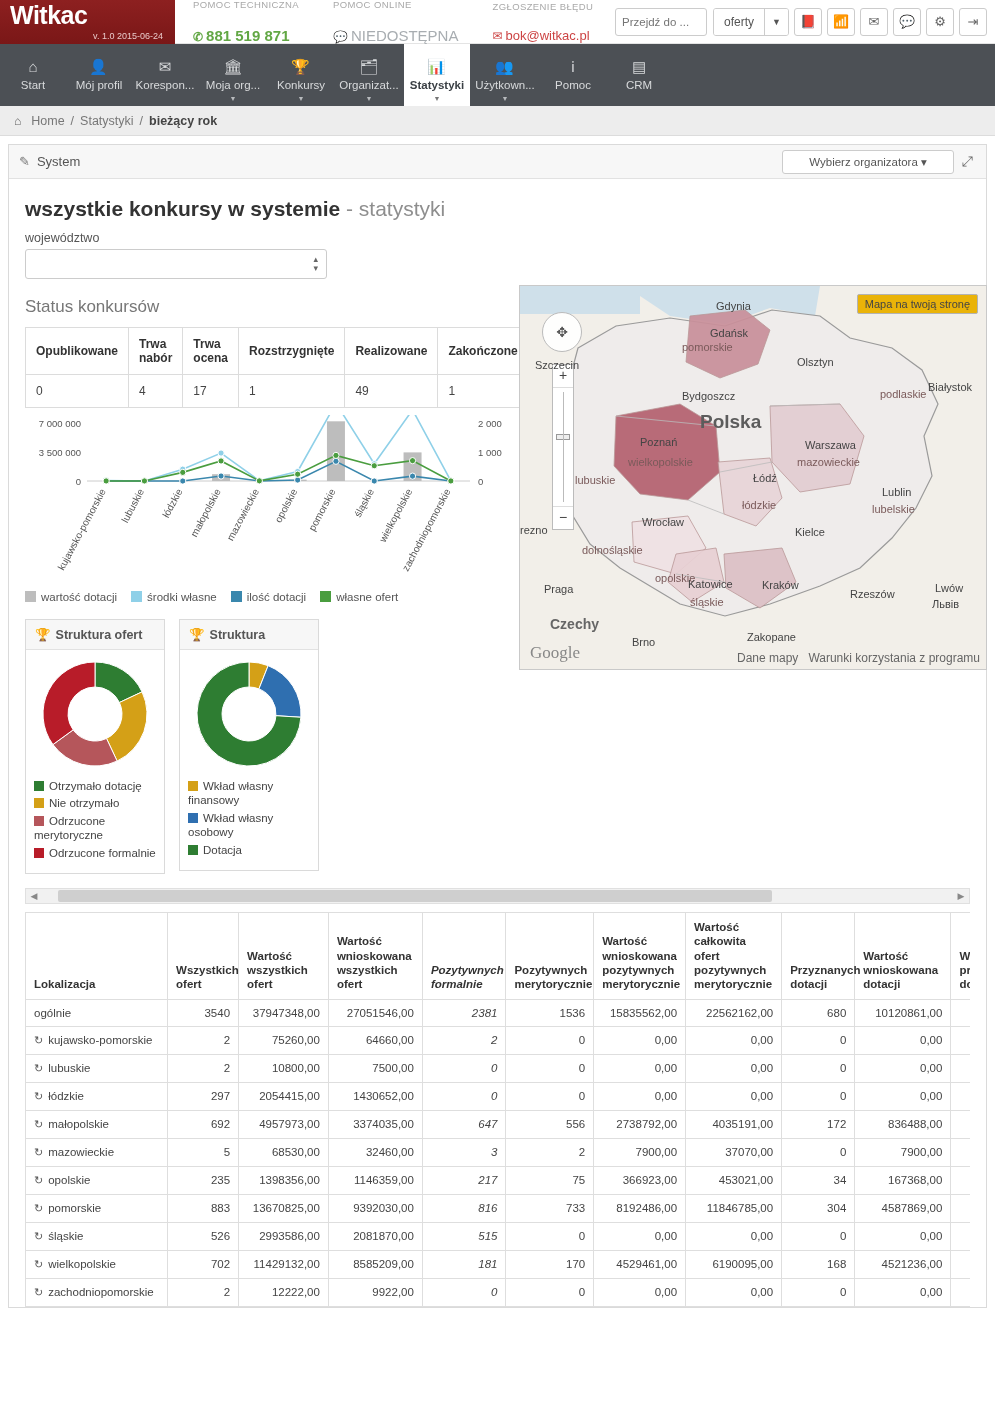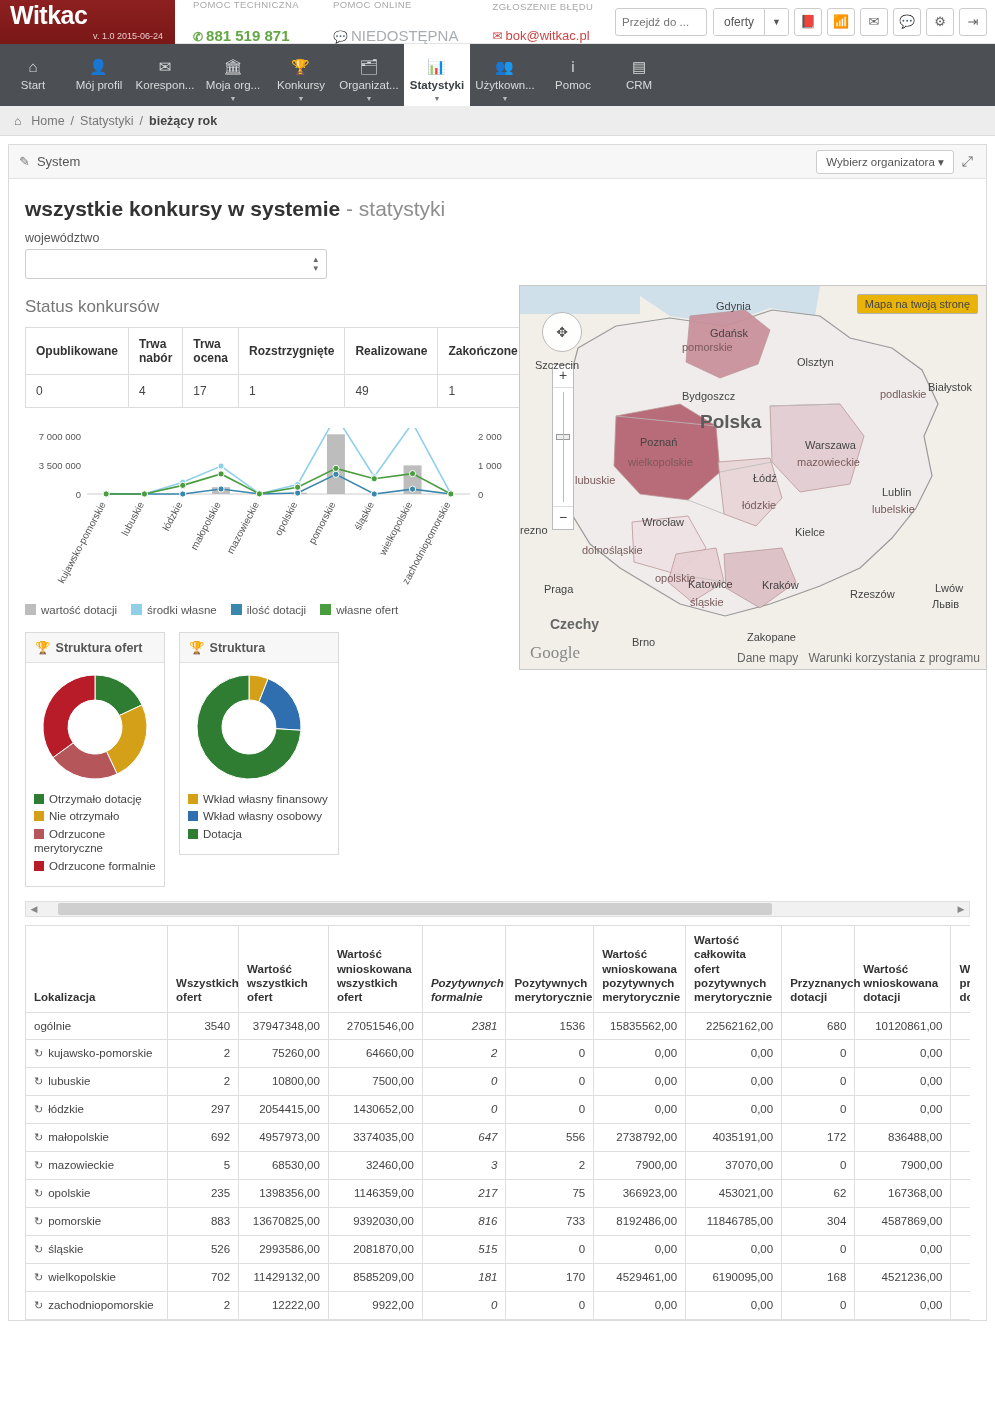--- a/index.html
+++ b/index.html
@@ -126,21 +126,21 @@
   }
   .card-head {
     height: 34px; background: #f7f7f7; border-bottom: 1px solid #e2e2e2;
     display: flex; align-items: center; padding: 0 10px;
     font-size: 13px; color: #555;
   }
   .card-head .pen { margin-right: 7px; color: #777; }
   .ch-right { margin-left: auto; display: flex; align-items: center; gap: 8px; }
   .org-btn {
     border: 1px solid #ccc; background: #fff; border-radius: 3px;
-    font-size: 11.5px; color: #555; padding: 4px 9px;
+    font-size: 11.5px; color: #555; padding: 4px 26px;
   }
   .expand-ic { color: #666; font-size: 14px; padding-right: 3px; }
 
   .card-body { padding: 12px 16px 0 16px; }
   h1.title {
     font-size: 21px; font-weight: bold; color: #333; margin: 6px 0 10px 0;
   }
   h1.title .sub { color: #8e8e8e; font-weight: normal; }
   .field-label { font-size: 12.5px; color: #555; margin-bottom: 4px; }
   .voiv-select {
@@ -165,32 +165,32 @@
   }
   table.status th { font-weight: bold; color: #333; }
   table.status td { color: #444; }
 
   
   .mid-row { display: flex; gap: 14px; }
   .left-col { width: 480px; }
   .right-col { width: 468px; }
 
   
-  .combo { position: relative; height: 170px; margin-top: 20px; }
+  .combo { position: relative; height: 170px; margin-top: 7px; }
   .combo svg { display: block; }
   .legend {
     display: flex; flex-wrap: wrap; gap: 14px; font-size: 11.5px; color: #555;
     margin-top: 6px;
   }
   .legend .sw { width: 11px; height: 11px; display: inline-block; margin-right: 5px; vertical-align: -1px;}
 
   
   .donut-row { display: flex; gap: 14px; margin-top: 16px; align-items: flex-start;}
   .donut-card { border: 1px solid #dadada; background: #fff; width: 140px; }
-  .donut-card.w2 { width: 160px; }
+  .donut-card.w2 { width: 140px; }
   .donut-head {
     background: #f7f7f7; border-bottom: 1px solid #e2e2e2;
     padding: 7px 9px; font-size: 12.5px; font-weight: bold; color: #555;
   }
   .donut-head .tr-ic { margin-right: 5px; }
   .donut-body { padding: 8px 8px 10px 8px; }
   .dlegend { font-size: 11.5px; color: #444; margin-top: 6px; }
   .dlegend div { margin-bottom: 3px; line-height: 1.25; }
   .dlegend .sw { width: 10px; height: 10px; display: inline-block; margin-right: 5px; vertical-align: -1px;}
 
@@ -702,21 +702,21 @@
                 </tr>
                 <tr>
                   <td class="loc"><span class="ar">↻</span>opolskie</td>
                   <td class="num col1">235</td>
                   <td class="num col2">1398356,00</td>
                   <td class="num col3">1146359,00</td>
                   <td class="num col4">217</td>
                   <td class="num col5">75</td>
                   <td class="num col6">366923,00</td>
                   <td class="num col7">453021,00</td>
-                  <td class="num col8">62</td>
+                  <td class="num col8">34</td>
                   <td class="num col9">167368,00</td>
                   <td class="num col10">165001,0</td>
                 </tr>
                 <tr>
                   <td class="loc"><span class="ar">↻</span>pomorskie</td>
                   <td class="num col1">883</td>
                   <td class="num col2">13670825,00</td>
                   <td class="num col3">9392030,00</td>
                   <td class="num col4">816</td>
                   <td class="num col5">733</td>

